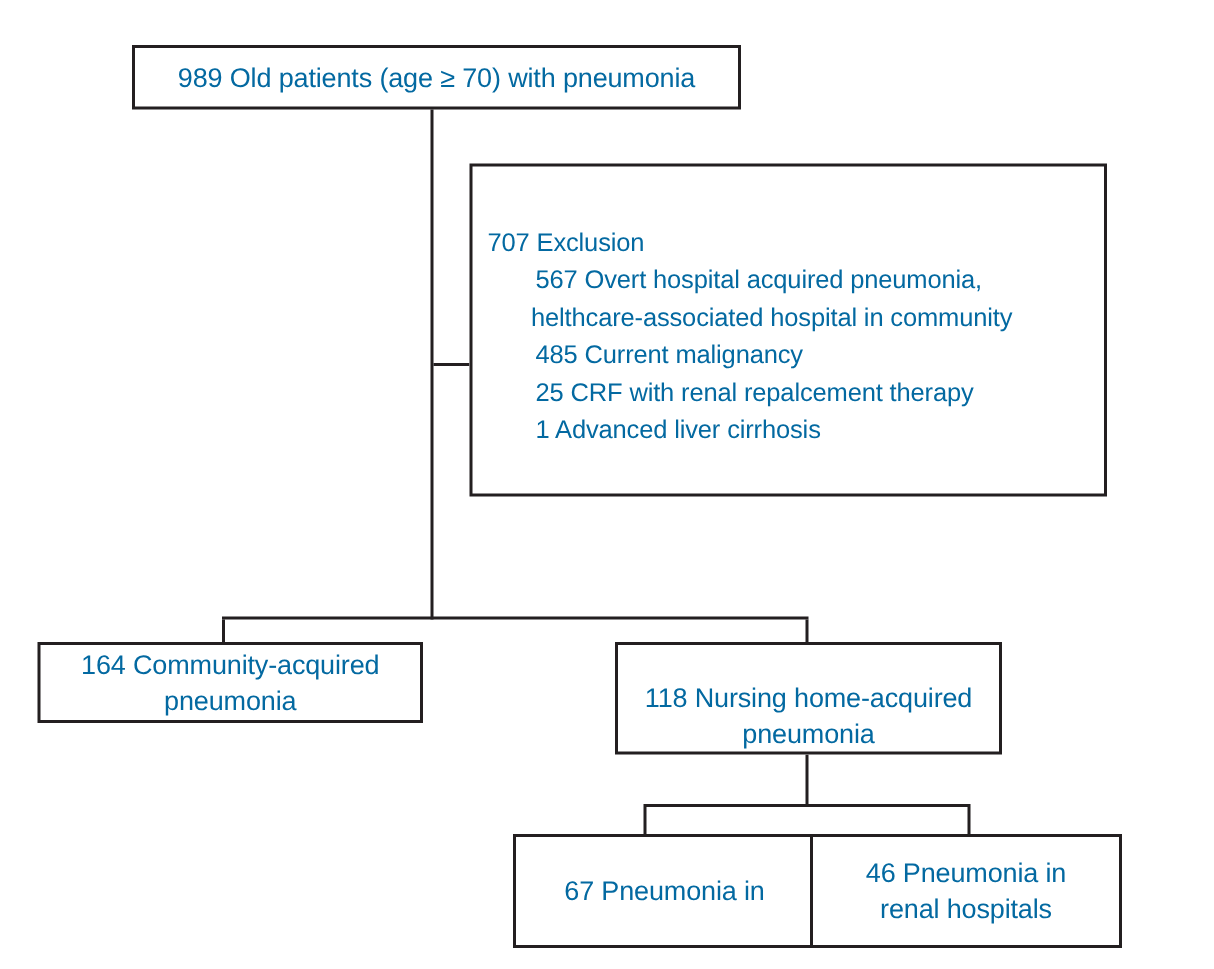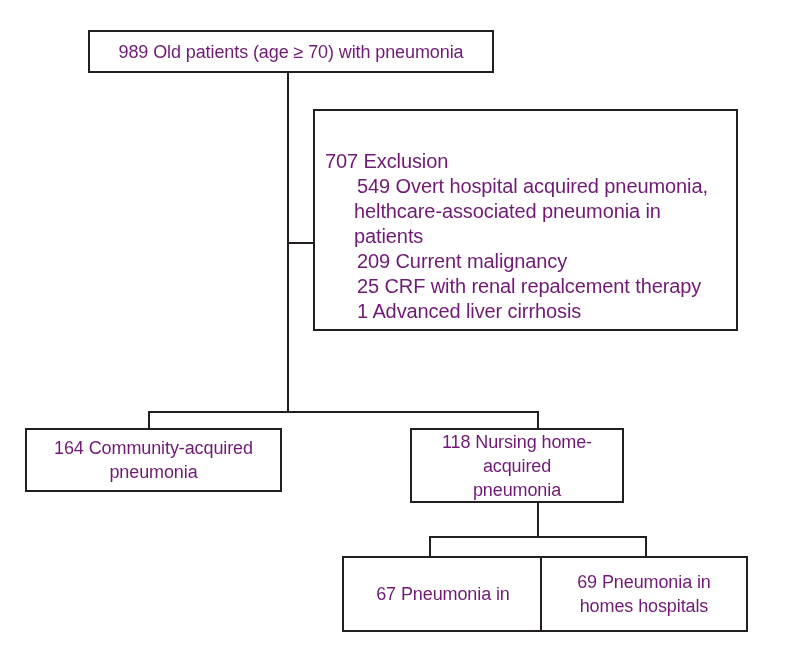--- a/index.html
+++ b/index.html
@@ -3,21 +3,21 @@
 <meta charset="utf-8">
 <style>
   
   html, body { margin: 0; padding: 0; background: #ffffff; }
   .canvas {
     position: relative;
     width: 809px;
     height: 646px;
     background: #ffffff;
     font-family: "Liberation Sans", sans-serif;
-    color: #701a75;
+    color: #0369a1;
     overflow: hidden;
   }
   .box {
     position: absolute;
     box-sizing: border-box;
     border: 2px solid #231f20;
     background: #ffffff;
   }
   .center {
     display: flex;
@@ -25,24 +25,24 @@
     align-items: center;
     justify-content: center;
     text-align: center;
   }
   .label { font-size: 18px; line-height: 24px; letter-spacing: -0.1px; }
   .line { position: absolute; background: #231f20; }
 
   
   #top-box            { left: 88px;  top: 30px;  width: 406px; height: 43px; }
   #exclusion-box      { left: 313px; top: 109px; width: 425px; height: 222px;
-                        padding: 38px 10px 0 10px; font-size: 20px; line-height: 25px;
+                        padding: 38px 10px 0 10px; font-size: 17px; line-height: 25px;
                         letter-spacing: -0.1px; }
-  #cap-box            { left: 25px;  top: 428px; width: 257px; height: 64px; text-align: center; }
-  #nhap-box           { left: 410px; top: 428px; width: 214px; height: 75px; }
+  #cap-box            { left: 25px;  top: 428px; width: 257px; height: 54px; text-align: center; }
+  #nhap-box           { left: 410px; top: 428px; width: 258px; height: 75px; justify-content: flex-end; }
   #care-homes-box     { left: 342px; top: 556px; width: 202px; height: 76px; }
   #care-hospitals-box { left: 540px; top: 556px; width: 208px; height: 76px; }
 
   .excl-item { padding-left: 32px; }
   .excl-cont { padding-left: 29px; }
 
   
   #line-main-v     { left: 287px; top: 72px;  width: 2px;   height: 341px; }
   #line-excl-h     { left: 289px; top: 242px; width: 24px;  height: 2px; }
   #line-split1     { left: 148px; top: 411px; width: 391px; height: 2px; }
@@ -67,39 +67,39 @@
   <div class="line" id="line-split2"></div>
   <div class="line" id="line-drop-bl"></div>
   <div class="line" id="line-drop-br"></div>
 
   <div class="box center label" id="top-box">
     <div>989 Old patients (age ≥ 70) with pneumonia</div>
   </div>
 
   <div class="box" id="exclusion-box">
     <div>707 Exclusion</div>
-    <div class="excl-item">549 Overt hospital acquired pneumonia,</div>
-    <div class="excl-cont">helthcare-associated pneumonia in patients</div>
-    <div class="excl-item">209 Current malignancy</div>
+    <div class="excl-item">567 Overt hospital acquired pneumonia,</div>
+    <div class="excl-cont">helthcare-associated hospital in community</div>
+    <div class="excl-item">485 Current malignancy</div>
     <div class="excl-item">25 CRF with renal repalcement therapy</div>
     <div class="excl-item">1 Advanced liver cirrhosis</div>
   </div>
 
   <div class="box center label" id="cap-box">
     <div>164 Community-acquired</div>
     <div>pneumonia</div>
   </div>
 
   <div class="box center label" id="nhap-box">
     <div>118 Nursing home-acquired</div>
     <div>pneumonia</div>
   </div>
 
   <div class="box center label" id="care-homes-box">
     <div>67 Pneumonia in</div>
   </div>
 
   <div class="box center label" id="care-hospitals-box">
-    <div>69 Pneumonia in</div>
-    <div>homes hospitals</div>
+    <div>46 Pneumonia in</div>
+    <div>renal hospitals</div>
   </div>
 
 </div>
 
 </body></html>

